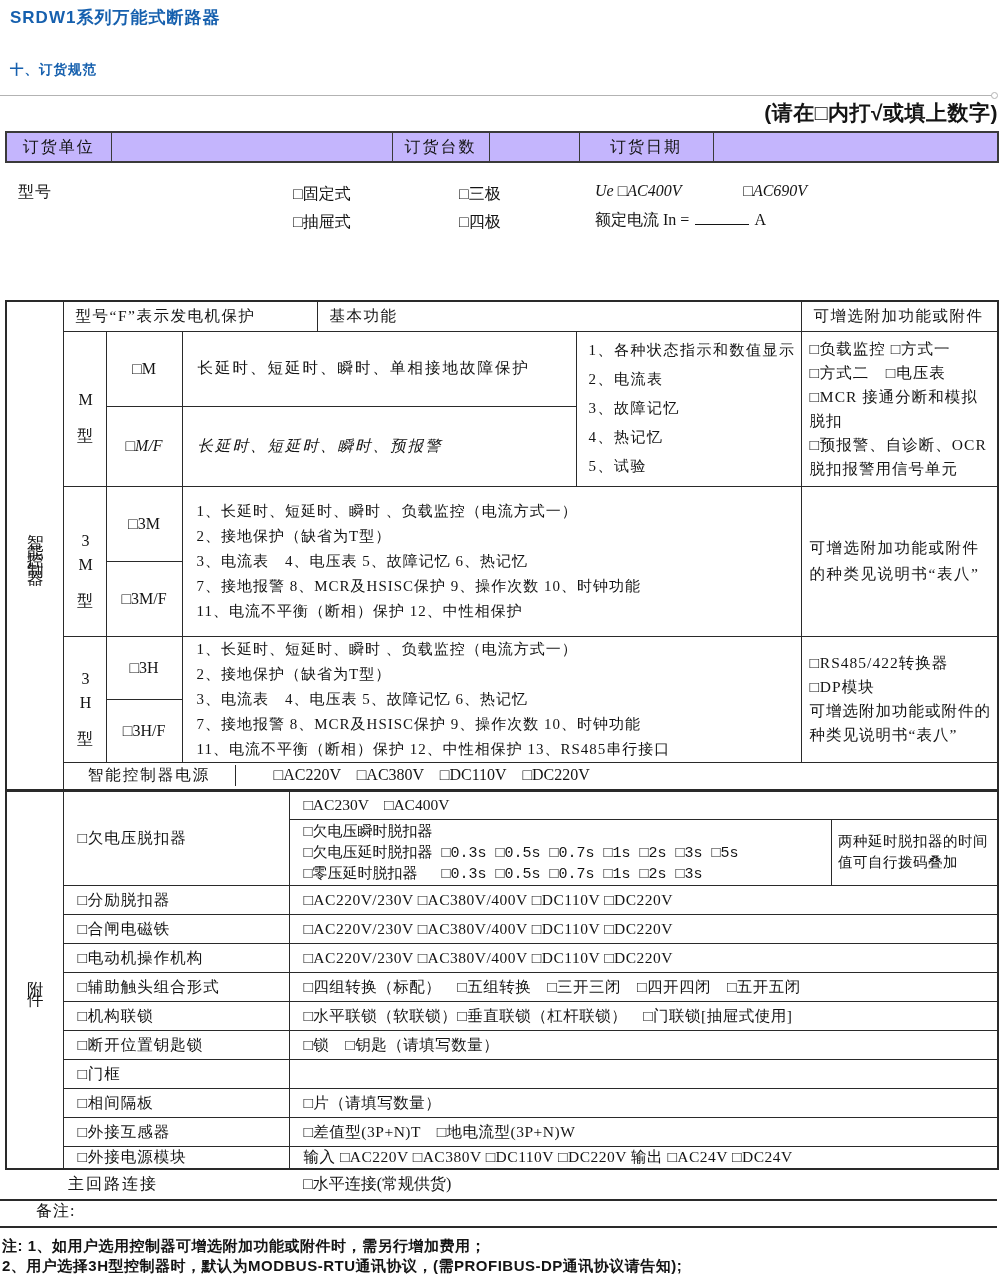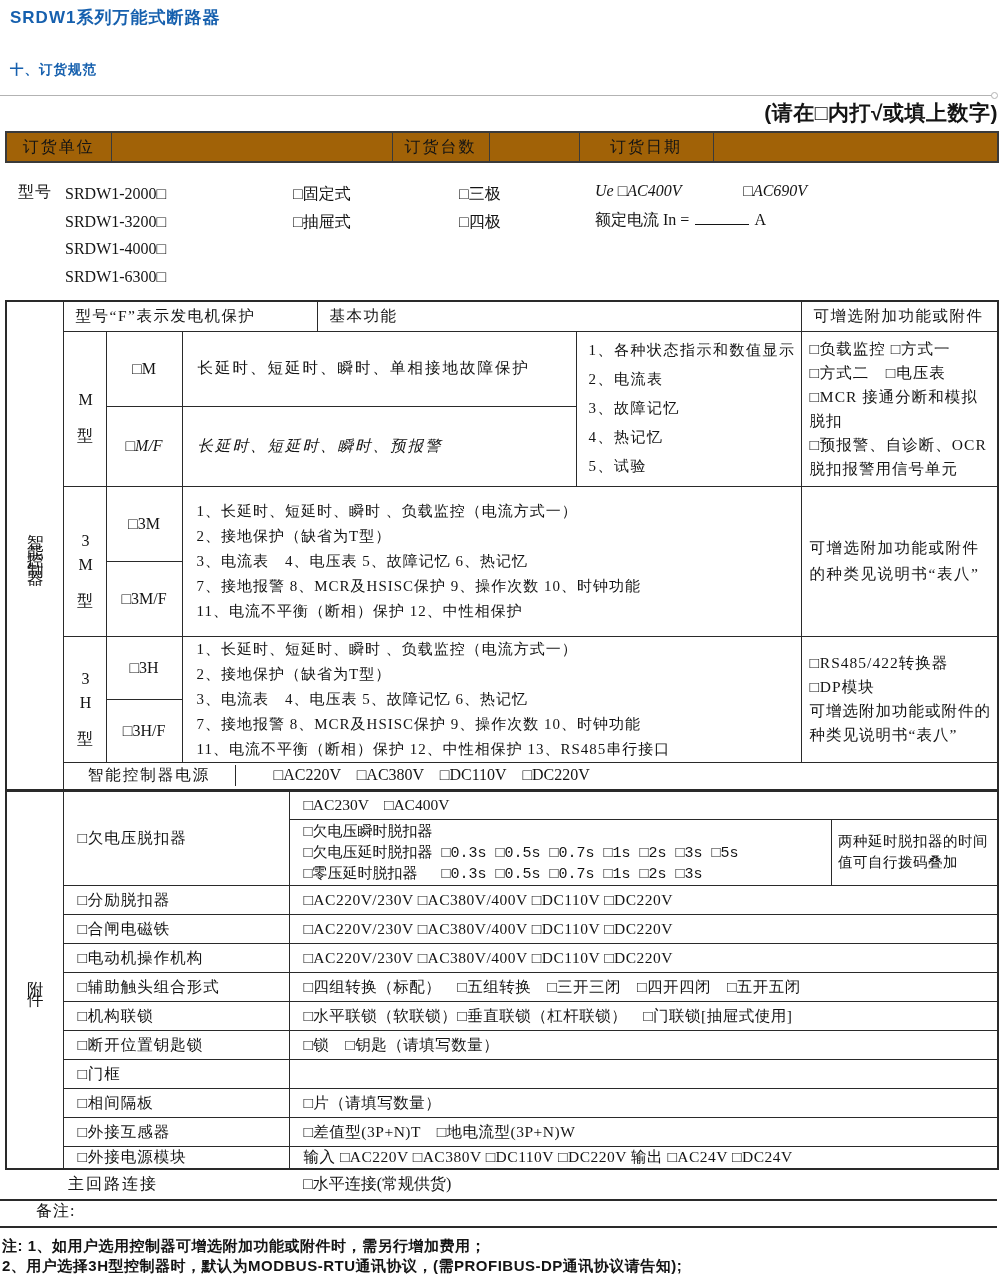--- a/index.html
+++ b/index.html
@@ -33,21 +33,21 @@
     margin:3px 2px 0 0; text-align:right;
     font-family:"Liberation Sans","DejaVu Sans",sans-serif;
     font-weight:bold; font-size:21px; letter-spacing:0.5px; color:#141414;
   }
 
   table { border-collapse:collapse; table-layout:fixed; }
   td { padding:0; vertical-align:middle; }
 
   
   .order-table {
-    width:992px; margin:4px 0 0 5px; background:#a16207;
+    width:992px; margin:4px 0 0 5px; background:#c4b5fd;
     border:2px solid #3a3a3a;
   }
   .order-table td { border:1px solid #3a3a3a; height:30px; font-size:16px; }
   .order-table td.lbl { text-align:center; letter-spacing:2px; }
 
   
   .model-section { position:relative; height:124px; margin-top:8px; font-size:16px; }
   .model-section .model-label { position:absolute; left:18px; top:11px; letter-spacing:1px; }
   .model-list { position:absolute; left:65px; top:9px; line-height:27.5px; }
   .mount-list { position:absolute; left:293px; top:9px; line-height:27.5px; }
@@ -137,26 +137,20 @@
       <td class="lbl">订货台数</td>
       <td></td>
       <td class="lbl">订货日期</td>
       <td></td>
     </tr>
   </tbody>
     </table>
 
   <div class="model-section">
     <div class="model-label">型号</div>
-    <div class="model-list">
-      <div>SRDW1-2000□</div>
-      <div>SRDW1-3200□</div>
-      <div>SRDW1-4000□</div>
-      <div>SRDW1-6300□</div>
-    </div>
     <div class="mount-list">
       <div>□固定式</div>
       <div>□抽屉式</div>
     </div>
     <div class="pole-list">
       <div>□三极</div>
       <div>□四极</div>
     </div>
     <div class="ue-line">
       <span>Ue □AC400V</span>

